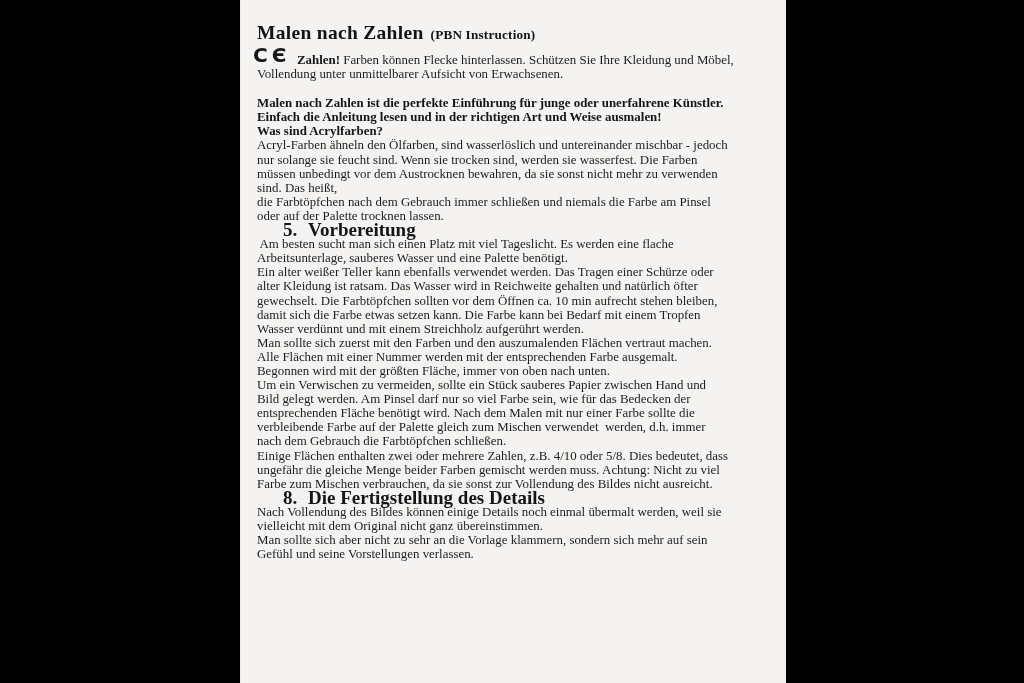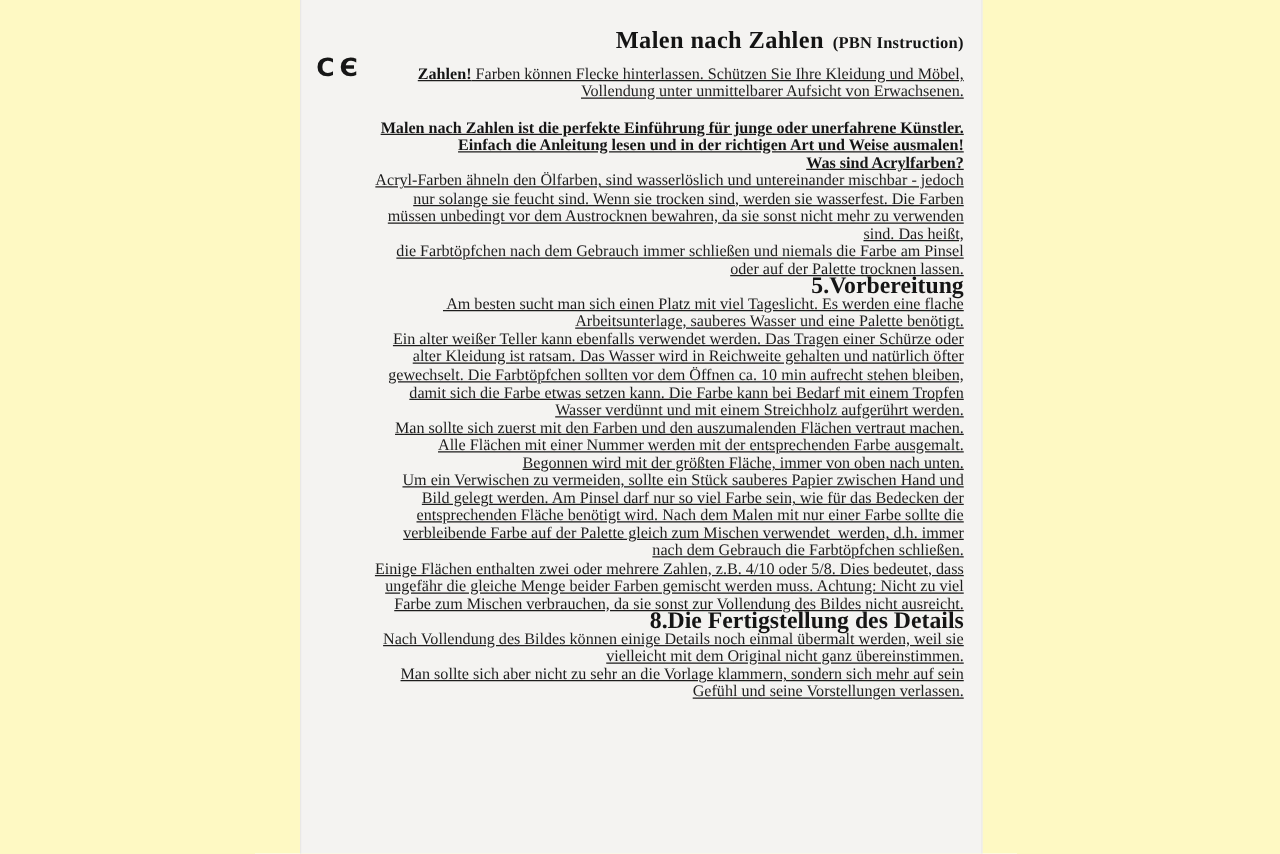--- a/index.html
+++ b/index.html
@@ -7,22 +7,21 @@
     padding: 0;
     width: 1024px;
     height: 683px;
     background: #ffffff;
     overflow: hidden;
   }
   .stage {
     position: relative;
     width: 1024px;
     height: 683px;
-    background: #fef9c3;
-    text-align: right;
+    background: #000000;
   }
   .paper {
     position: absolute;
     left: 240px;
     top: 0;
     width: 546px;
     height: 683px;
     box-sizing: border-box;
     background: #f4f3f1;
     border-left: 1px solid #e9e8e6;
@@ -44,21 +43,20 @@
     font-size: 13.2px;
     letter-spacing: 0.2px;
     margin-left: 7px;
   }
   .block {
     margin: 0;
     white-space: pre;
     font-size: 12.9px;
     line-height: 14.1px;
     color: #1d1d1d;
-    text-decoration: underline;
   }
   .warnings {
     position: relative;
     text-indent: 40px;
     margin-bottom: 15px;
   }
   .ce-mark {
     position: absolute;
     left: -4px;
     top: -5px;

